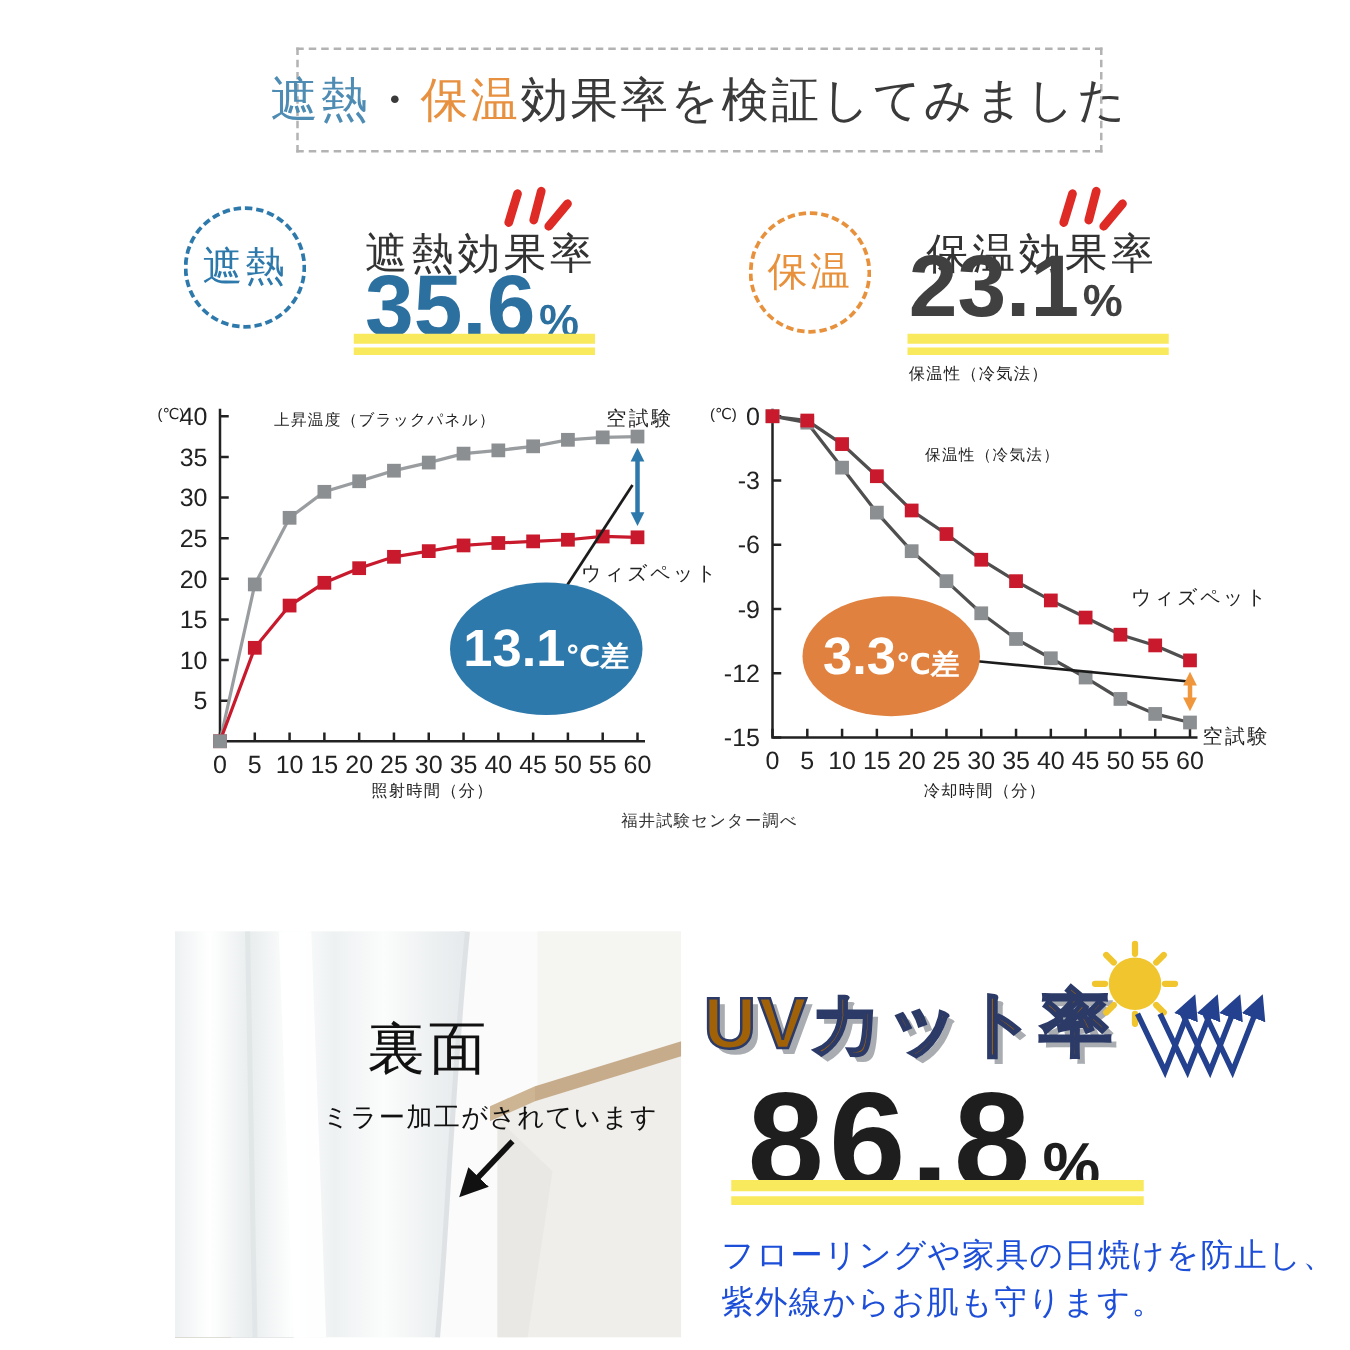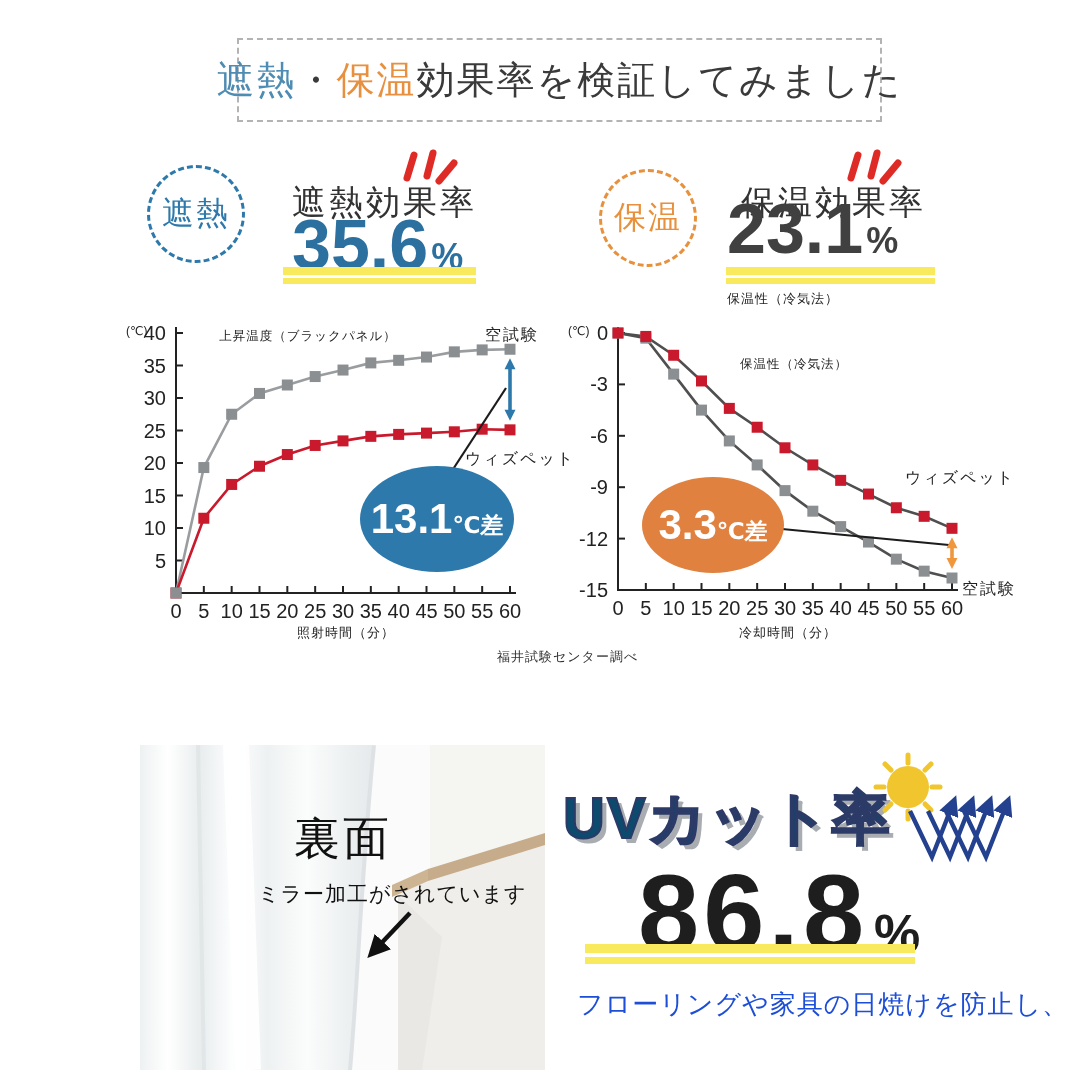--- a/index.html
+++ b/index.html
@@ -38,25 +38,25 @@
   
   .chart-svg{position:absolute;pointer-events:none;}
   
   .credit{position:absolute;left:497px;top:643px;font-size:13px;color:#333;line-height:27px;letter-spacing:1px;}
   
   .photo{position:absolute;left:140px;top:745px;width:405px;height:325px;overflow:hidden;}
   .photo-label{position:absolute;left:294px;top:808px;font-size:46px;color:#111;letter-spacing:3px;white-space:nowrap;}
   .photo-note{position:absolute;left:258px;top:880px;font-size:21px;color:#111;letter-spacing:1px;white-space:nowrap;}
   
   .uv-title{position:absolute;left:563px;top:780px;font-size:58px;font-weight:bold;letter-spacing:2px;
-      color:#0c4a6e;-webkit-text-stroke:2px #2b3a66;text-shadow:5px 5px 0 #a9adb1;white-space:nowrap;}
+      color:#a16207;-webkit-text-stroke:2px #2b3a66;text-shadow:5px 5px 0 #a9adb1;white-space:nowrap;}
   .uv-icon{position:absolute;left:858px;top:745px;}
   .uv-num{position:absolute;left:598px;top:858px;display:flex;align-items:baseline;font-weight:bold;
       color:#1e1e1e;line-height:1;white-space:nowrap;}
-  .uv-num .value{font-size:110px;letter-spacing:4px;margin-left:40px;}
+  .uv-num .value{font-size:110px;letter-spacing:4px;}
   .uv-num .unit{font-size:52px;margin-left:6px;}
   .uv-desc{position:absolute;left:577px;top:986px;font-size:26px;color:#1d4ed8;line-height:37px;letter-spacing:1px;}
 </style>
 </head>
 <body>
 
 <div class="page">
 
   <div class="header-box">
     <div class="header-title"><span class="hl-blue">遮熱</span><span>・</span><span class="hl-orange">保温</span><span>効果率を検証してみました</span></div>
@@ -349,15 +349,16 @@
   <div class="uv-num">
     <span class="value">86.8</span>
     <span class="unit">%</span>
   </div>
   <div class="underline-double ud-uv">
       <div class="b1"></div>
       <div class="b2"></div>
     </div>
   <div class="uv-desc">
     <div>フローリングや家具の日焼けを防止し、</div>
+    <div>紫外線からお肌も守ります。</div>
   </div>
 
 </div>
 
 </body></html>

